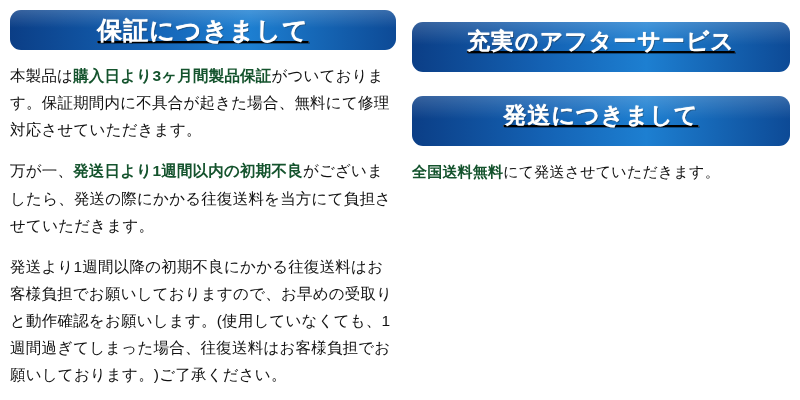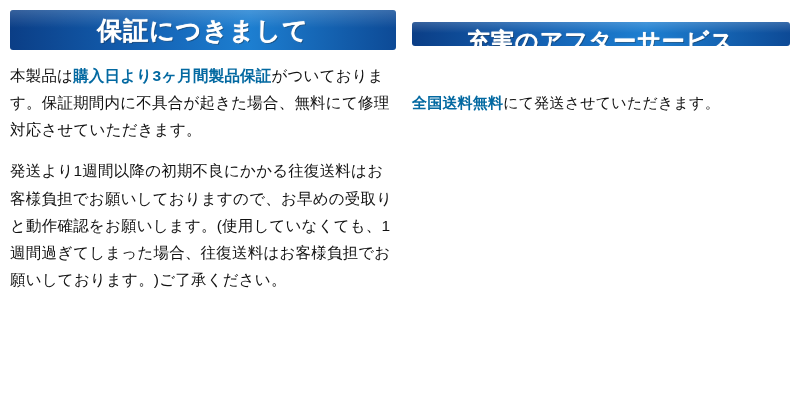--- a/index.html
+++ b/index.html
@@ -30,31 +30,32 @@
     padding: 10px 8px 8px 10px;
   }
   .col-right {
     width: 396px;
     padding: 22px 10px 8px 8px;
   }
   
   .banner {
     position: relative;
     background: linear-gradient(90deg, #0b3e86 0%, #1462b4 35%, #1d7fd1 62%, #0d4a96 100%);
-    border-radius: 3px;
+    border-radius: 11px;
     text-align: center;
     overflow: hidden;
+    text-decoration: underline;
   }
   .banner-left {
     height: 40px;
     margin-bottom: 12px;
   }
   .banner-right {
-    height: 24px;
-    margin-bottom: 24px;
+    height: 50px;
+    margin-bottom: 12px;
   }
   .banner::after {
     content: "";
     position: absolute;
     left: 0; right: 0; top: 0;
     height: 45%;
     background: linear-gradient(180deg, rgba(255,255,255,0.18), rgba(255,255,255,0));
     pointer-events: none;
   }
   .banner-text {
@@ -79,21 +80,21 @@
     letter-spacing: 0.2px;
     margin: 0 0 14px 0;
     text-align: left;
   }
   .col-right .body-text {
     font-size: 15px;
     line-height: 1.8;
     margin-bottom: 6px;
   }
   .hl {
-    color: #0369a1;
+    color: #14532d;
     font-weight: bold;
   }
   .shipping-note {
     margin-top: 7px;
   }
   .p-last { margin-bottom: 0; }
   .gap-sm { height: 6px; }
 </style>
 </head>
 <body>
@@ -103,37 +104,43 @@
   <div class="col col-left">
 
     <div class="banner banner-left">
       <span class="banner-text">保証につきまして</span>
     </div>
 
     <p class="body-text">
       <span>本製品は</span><span class="hl">購入日より3ヶ月間製品保証</span><span>がついております。保証期間内に不具合が起きた場合、無料にて修理対応させていただきます。</span>
     </p>
 
+    <p class="body-text">
+      <span>万が一、</span><span class="hl">発送日より1週間以内の初期不良</span><span>がございましたら、発送の際にかかる往復送料を当方にて負担させていただきます。</span>
+    </p>
 
     <p class="body-text p-last">
       <span>発送より1週間以降の初期不良にかかる往復送料はお客様負担でお願いしておりますので、お早めの受取りと動作確認をお願いします。(使用していなくても、1週間過ぎてしまった場合、往復送料はお客様負担でお願いしております。)ご了承ください。</span>
     </p>
 
   </div>
 
   <div class="col col-right">
 
     <div class="banner banner-right">
       <span class="banner-text">充実のアフターサービス</span>
     </div>
 
     <div class="gap-sm"></div>
 
 
     <div class="gap-sm"></div>
 
+    <div class="banner banner-right">
+      <span class="banner-text">発送につきまして</span>
+    </div>
     <p class="body-text shipping-note p-last">
       <span class="hl">全国送料無料</span><span>にて発送させていただきます。</span>
     </p>
 
   </div>
 
 </div>
 
 </body></html>

